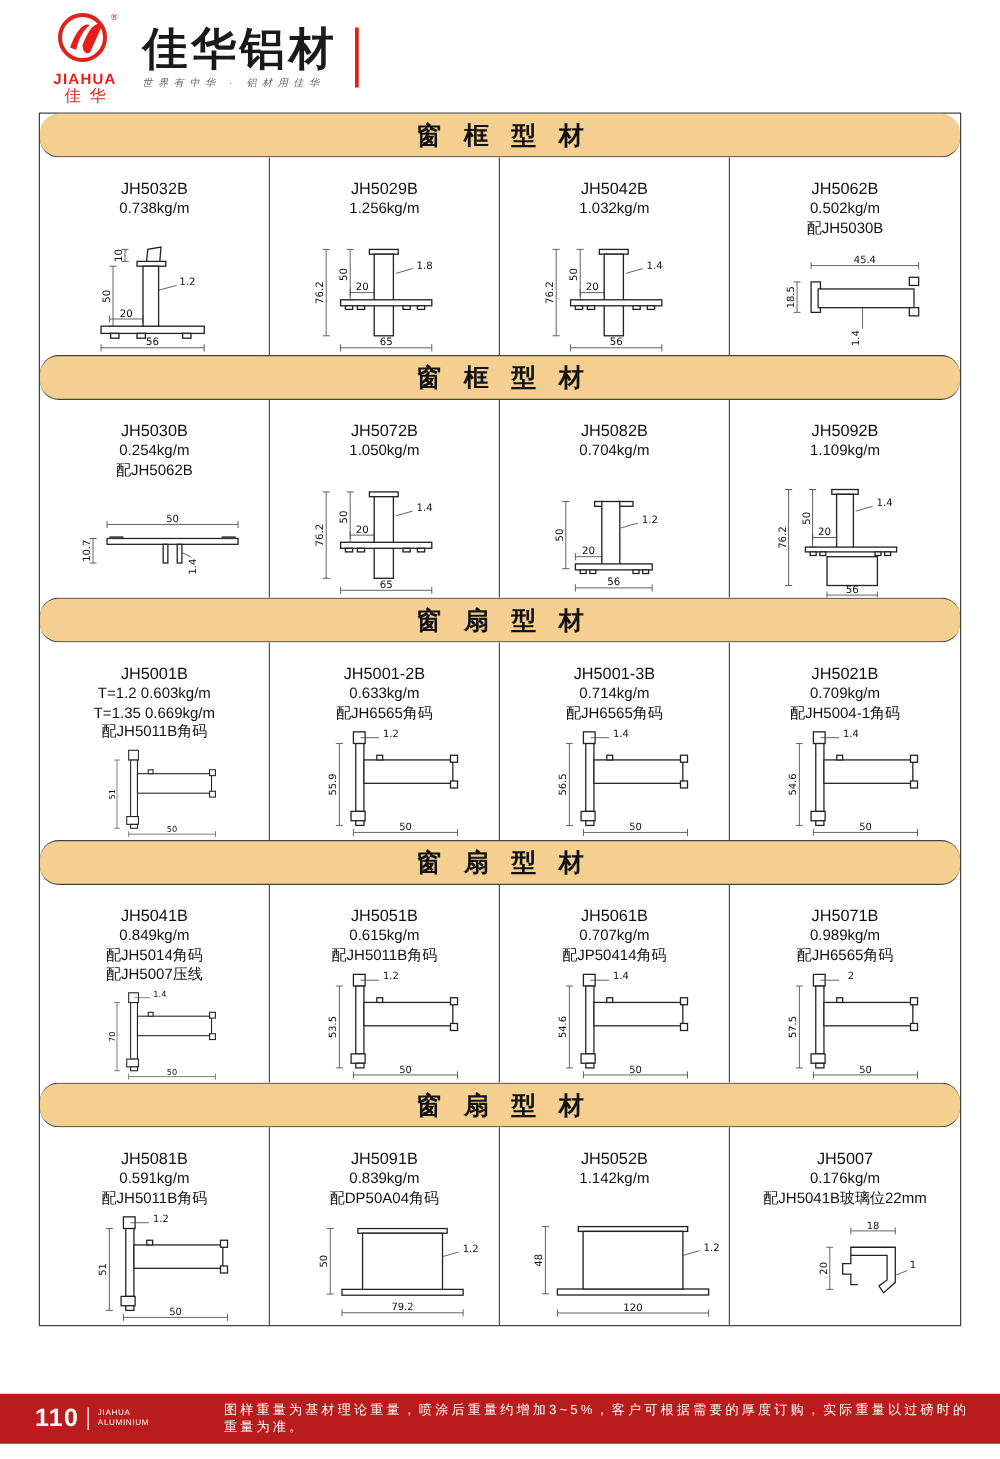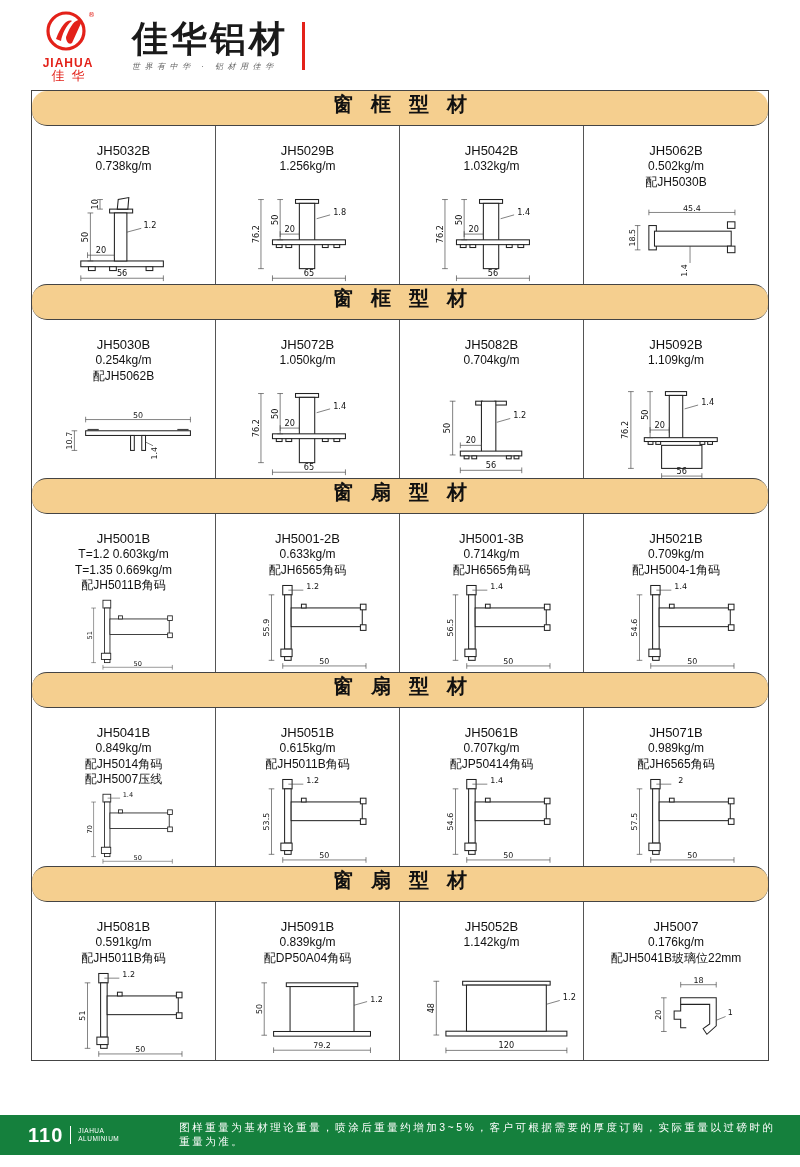--- a/index.html
+++ b/index.html
@@ -5,42 +5,42 @@
   html,body{margin:0;padding:0;}
   body{
     width:800px;height:1167px;position:relative;background:#fff;
     font-family:"Liberation Sans","DejaVu Sans",sans-serif;color:#111;overflow:hidden;
   }
   
   .page-header{display:flex;align-items:center;padding:14px 0 0 24px;height:78px;box-sizing:border-box;}
   .logo-block{width:88px;text-align:center;line-height:1.05;}
   .logo-en{color:#E32119;font-weight:bold;font-size:12px;letter-spacing:1px;}
   .logo-cn{color:#E32119;font-weight:normal;font-size:13px;letter-spacing:7px;padding-left:7px;}
-  .brand-block{margin-left:20px;}
+  .brand-block{margin-left:2px;}
   .brand-name{font-size:36px;font-weight:900;letter-spacing:3px;color:#1a1a1a;line-height:1.05;}
   .brand-slogan{font-size:8px;color:#666;letter-spacing:4.5px;margin-top:4px;font-style:italic;}
   .hdr-divider{width:3px;height:48px;background:#E32119;margin:0 12px 0 14px;}
   .title-block{line-height:1.2;}
   .page-title{font-size:22px;font-weight:bold;color:#111;letter-spacing:1px;}
   .page-subtitle{font-size:11px;color:#222;letter-spacing:.5px;margin-top:3px;}
   
   .profile-table{width:736px;margin:12px auto 0;border:1px solid #444;}
   .band{background:#F5CF8F;border-top:1px solid #444;border-bottom:1px solid #444;
-        height:34px;display:flex;align-items:flex-start;justify-content:center;border-radius:15px;}
+        height:34px;display:flex;align-items:center;justify-content:center;border-radius:15px;}
   .band:first-child{border-top:none;}
   .band-title{font-size:20px;font-weight:bold;letter-spacing:18px;padding-left:18px;color:#111;}
   .row{display:grid;grid-template-columns:repeat(4,1fr);}
   .cell{border-right:1px solid #555;height:158px;box-sizing:border-box;
         display:flex;flex-direction:column;align-items:center;padding-top:17px;}
   .cell:last-child{border-right:none;}
   .code{font-size:13px;line-height:1.25;}
   .spec{font-size:12px;line-height:1.3;}
   .drawing{width:170px;height:96px;margin-top:auto;display:block;}
   
-  .footer-bar{position:absolute;left:0;right:0;bottom:12px;height:40px;background:#15803d;
+  .footer-bar{position:absolute;left:0;right:0;bottom:12px;height:40px;background:#b91c1c;
               display:flex;align-items:center;color:#fff;}
   .page-number{font-size:20px;font-weight:bold;margin-left:28px;letter-spacing:1px;}
   .foot-div{width:1px;height:18px;background:#fff;margin:0 7px;}
   .foot-brand{font-size:6.5px;line-height:1.25;letter-spacing:.5px;}
   .footer-note{flex:1;font-size:10.5px;letter-spacing:2.5px;padding:0 14px 0 60px;}
   svg text{font-family:"DejaVu Sans",sans-serif;}
 </style>
 </head>
 <body>
 

